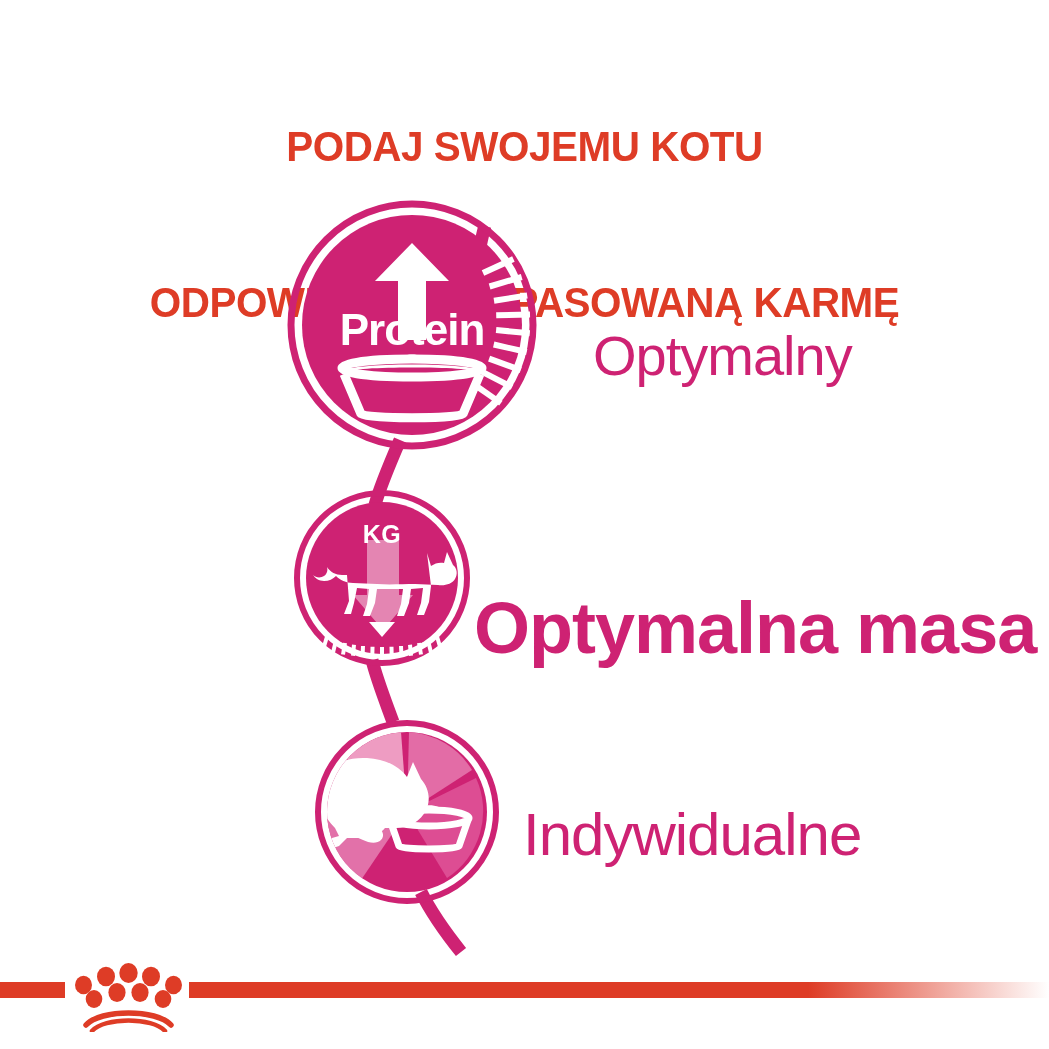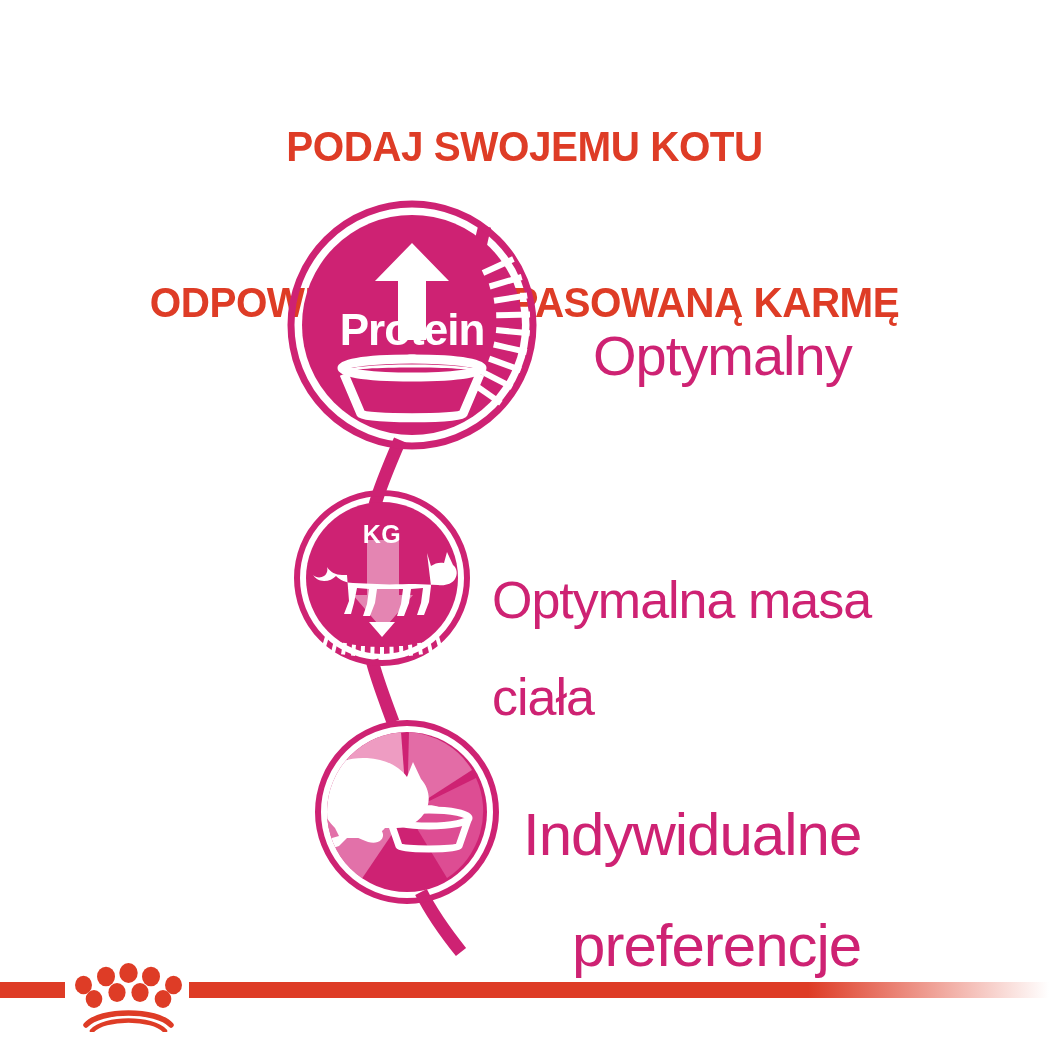--- a/index.html
+++ b/index.html
@@ -55,23 +55,24 @@
     letter-spacing: -1px;
     white-space: pre-line;
   }
   #label-1 {
     left: 561px;
     top: 278px;
     font-size: 56px;
     margin-left: 32px;
   }
   #label-2 {
-    left: 492px;
+    left: 474px;
     top: 528px;
-    font-size: 52px;
+    font-size: 72px;
+    font-weight: bold;
   }
   #label-3 {
     left: 523px;
     top: 751px;
     font-size: 60px;
     text-align: right;
   }
 
   
   #brand-bar {
@@ -275,25 +276,23 @@
       </g>
     </g>
   </svg>
 </div>
 
 <div class="feature-label" id="label-1">
   <span>Optymalny</span><br>
 </div>
 <div class="feature-label" id="label-2">
   <span>Optymalna masa</span><br>
-  <span>ciała</span>
 </div>
 <div class="feature-label" id="label-3">
   <span>Indywidualne</span><br>
-  <span>preferencje</span>
 </div>
 
 <div id="brand-bar">
   <div id="bar-left"></div>
   <div id="bar-right"></div>
   <svg id="crown" viewBox="0 0 125 75" xmlns="http://www.w3.org/2000/svg">
     <g fill="#DE3C26">
 
       <ellipse cx="17.5" cy="28.0" rx="8.5" ry="9.2"></ellipse>
       <ellipse cx="40.0" cy="19.5" rx="9.0" ry="9.8"></ellipse>

